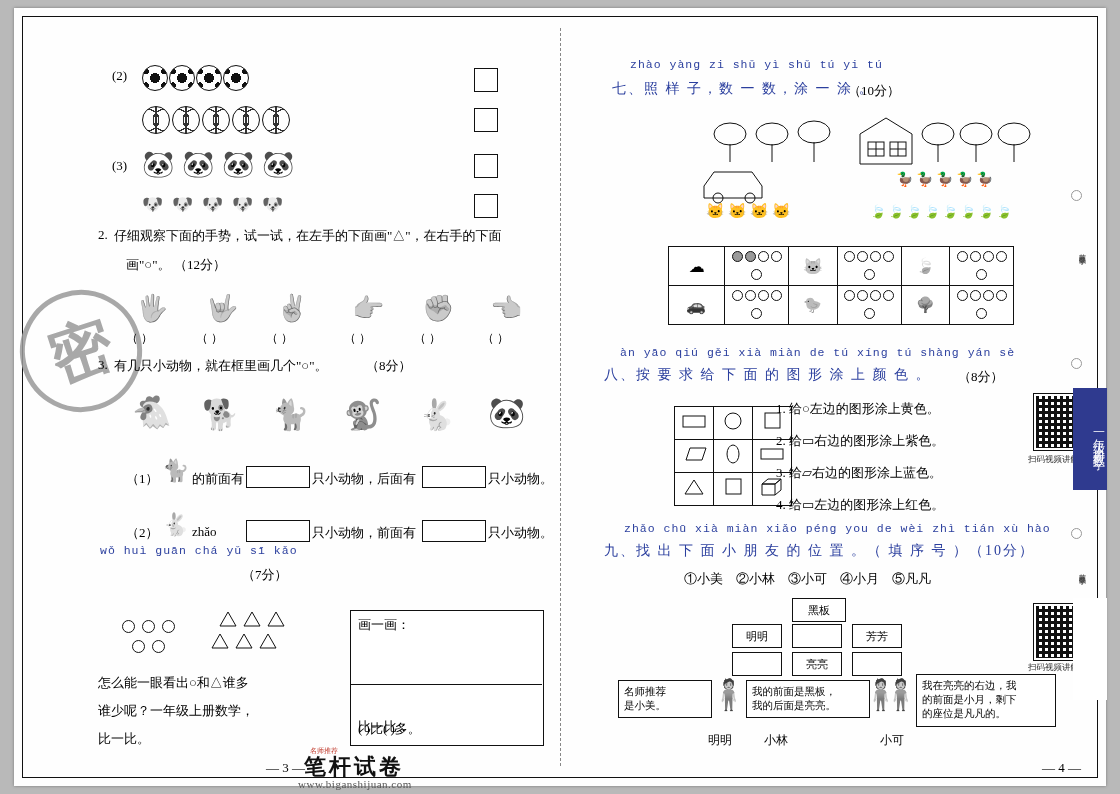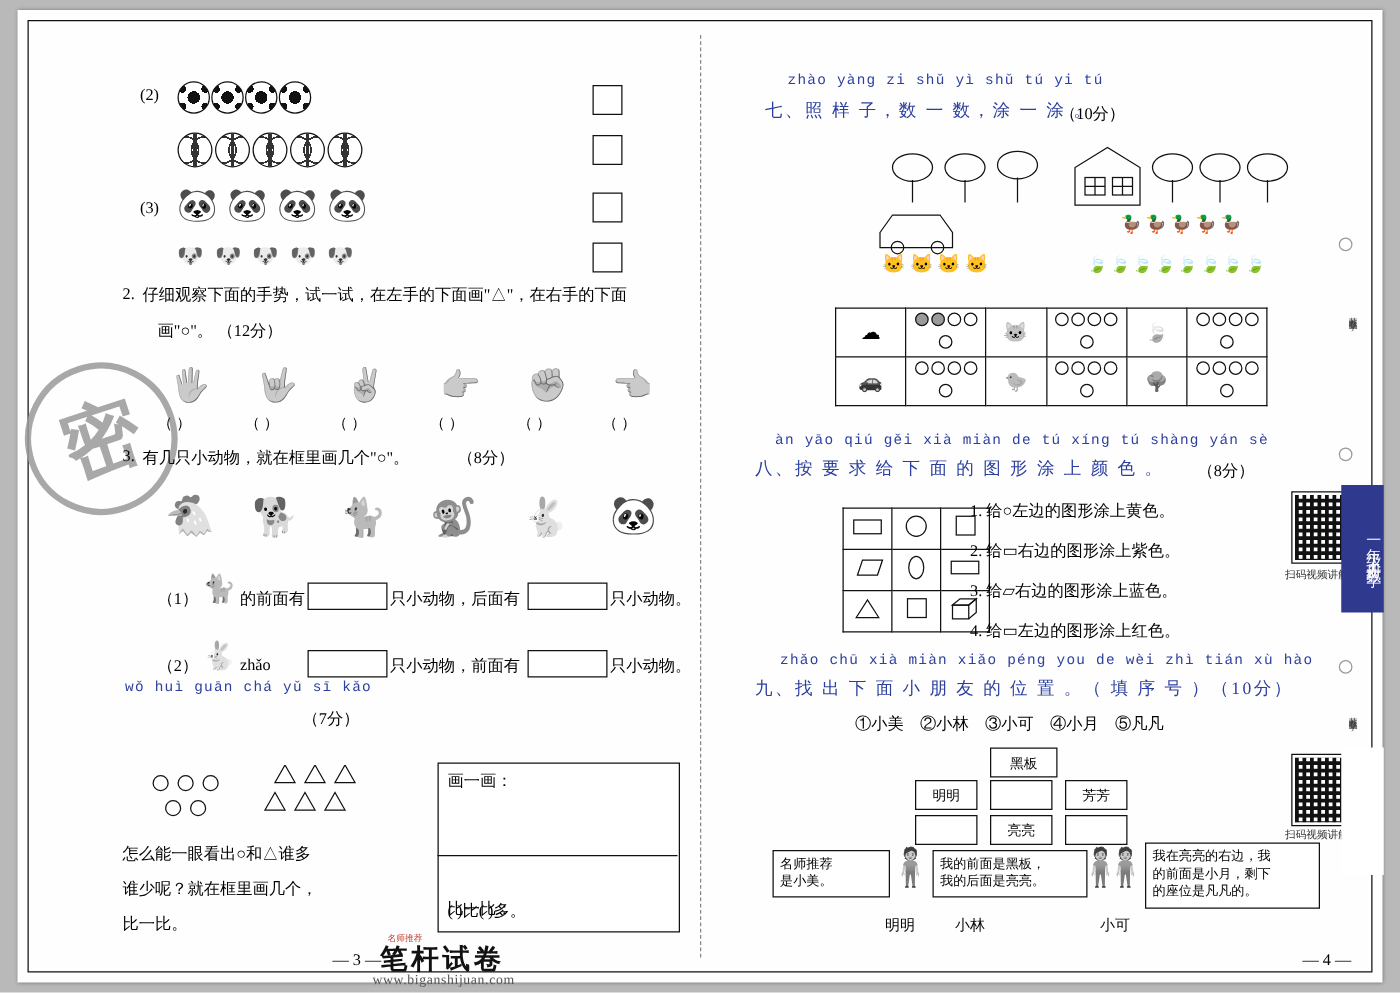--- a/index.html
+++ b/index.html
@@ -192,21 +192,21 @@
     <svg style="position:absolute;left:196px;top:604px;" width="90" height="52">
       <polygon points="10,14 18,0 26,14" fill="none" stroke="#111"></polygon>
       <polygon points="34,14 42,0 50,14" fill="none" stroke="#111"></polygon>
       <polygon points="58,14 66,0 74,14" fill="none" stroke="#111"></polygon>
       <polygon points="2,36 10,22 18,36" fill="none" stroke="#111"></polygon>
       <polygon points="26,36 34,22 42,36" fill="none" stroke="#111"></polygon>
       <polygon points="50,36 58,22 66,36" fill="none" stroke="#111"></polygon>
     </svg>
 
     <div class="txt body13" style="left:84px;top:666px;">怎么能一眼看出○和△谁多</div>
-    <div class="txt body13" style="left:84px;top:694px;">谁少呢？就在框里画几个，</div>
+    <div class="txt body13" style="left:84px;top:694px;">谁少呢？一年级上册数学，</div>
     <div class="txt body13" style="left:84px;top:722px;">比一比。</div>
 
     <div class="box" style="left:336px;top:602px;width:192px;height:134px;"></div>
     <div class="txt body13" style="left:344px;top:608px;">画一画：</div>
     <div class="line" style="left:336px;top:676px;width:192px;height:1px;"></div>
     <div class="txt body13" style="left:344px;top:682px;margin-top:28px;">比一比：</div>
     <div class="txt body13" style="left:344px;top:712px;font-family:Liberation Serif, serif;">(        )比(        )多。</div>
 
     <div class="txt pg" style="left:252px;top:752px;">— 3 —</div>
     <div class="txt brand" style="left:290px;top:744px;">笔杆试卷</div>

